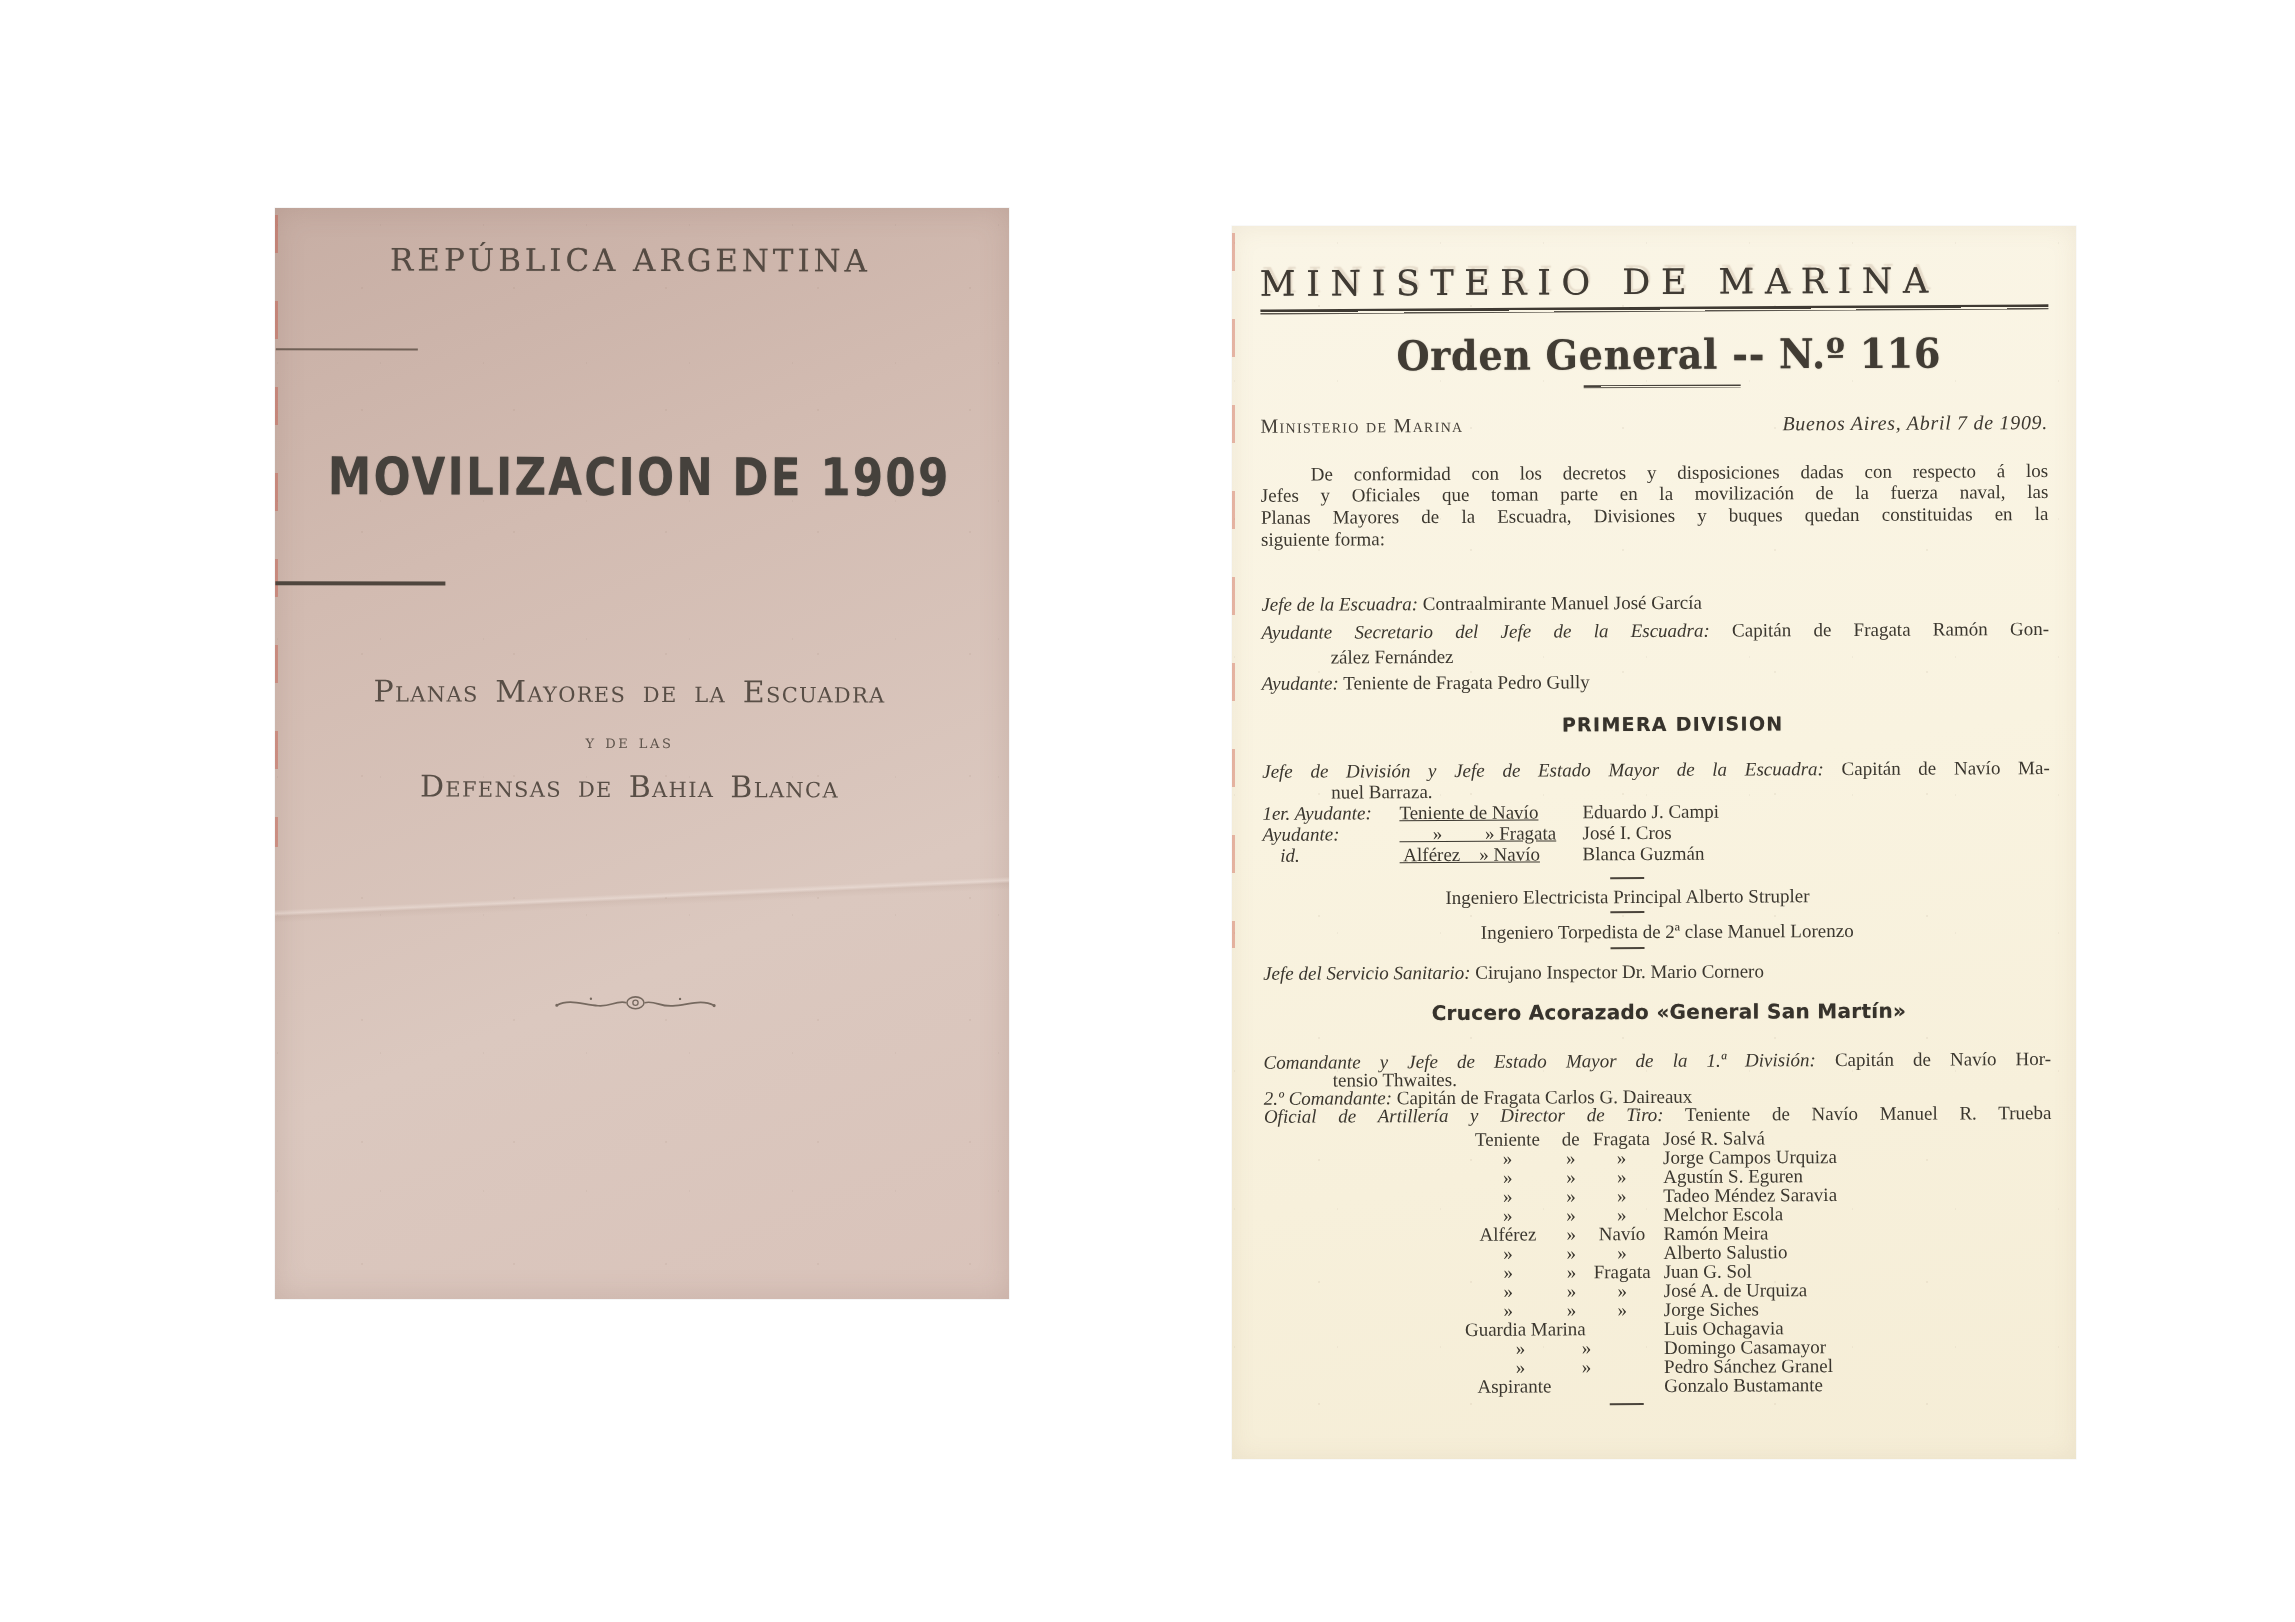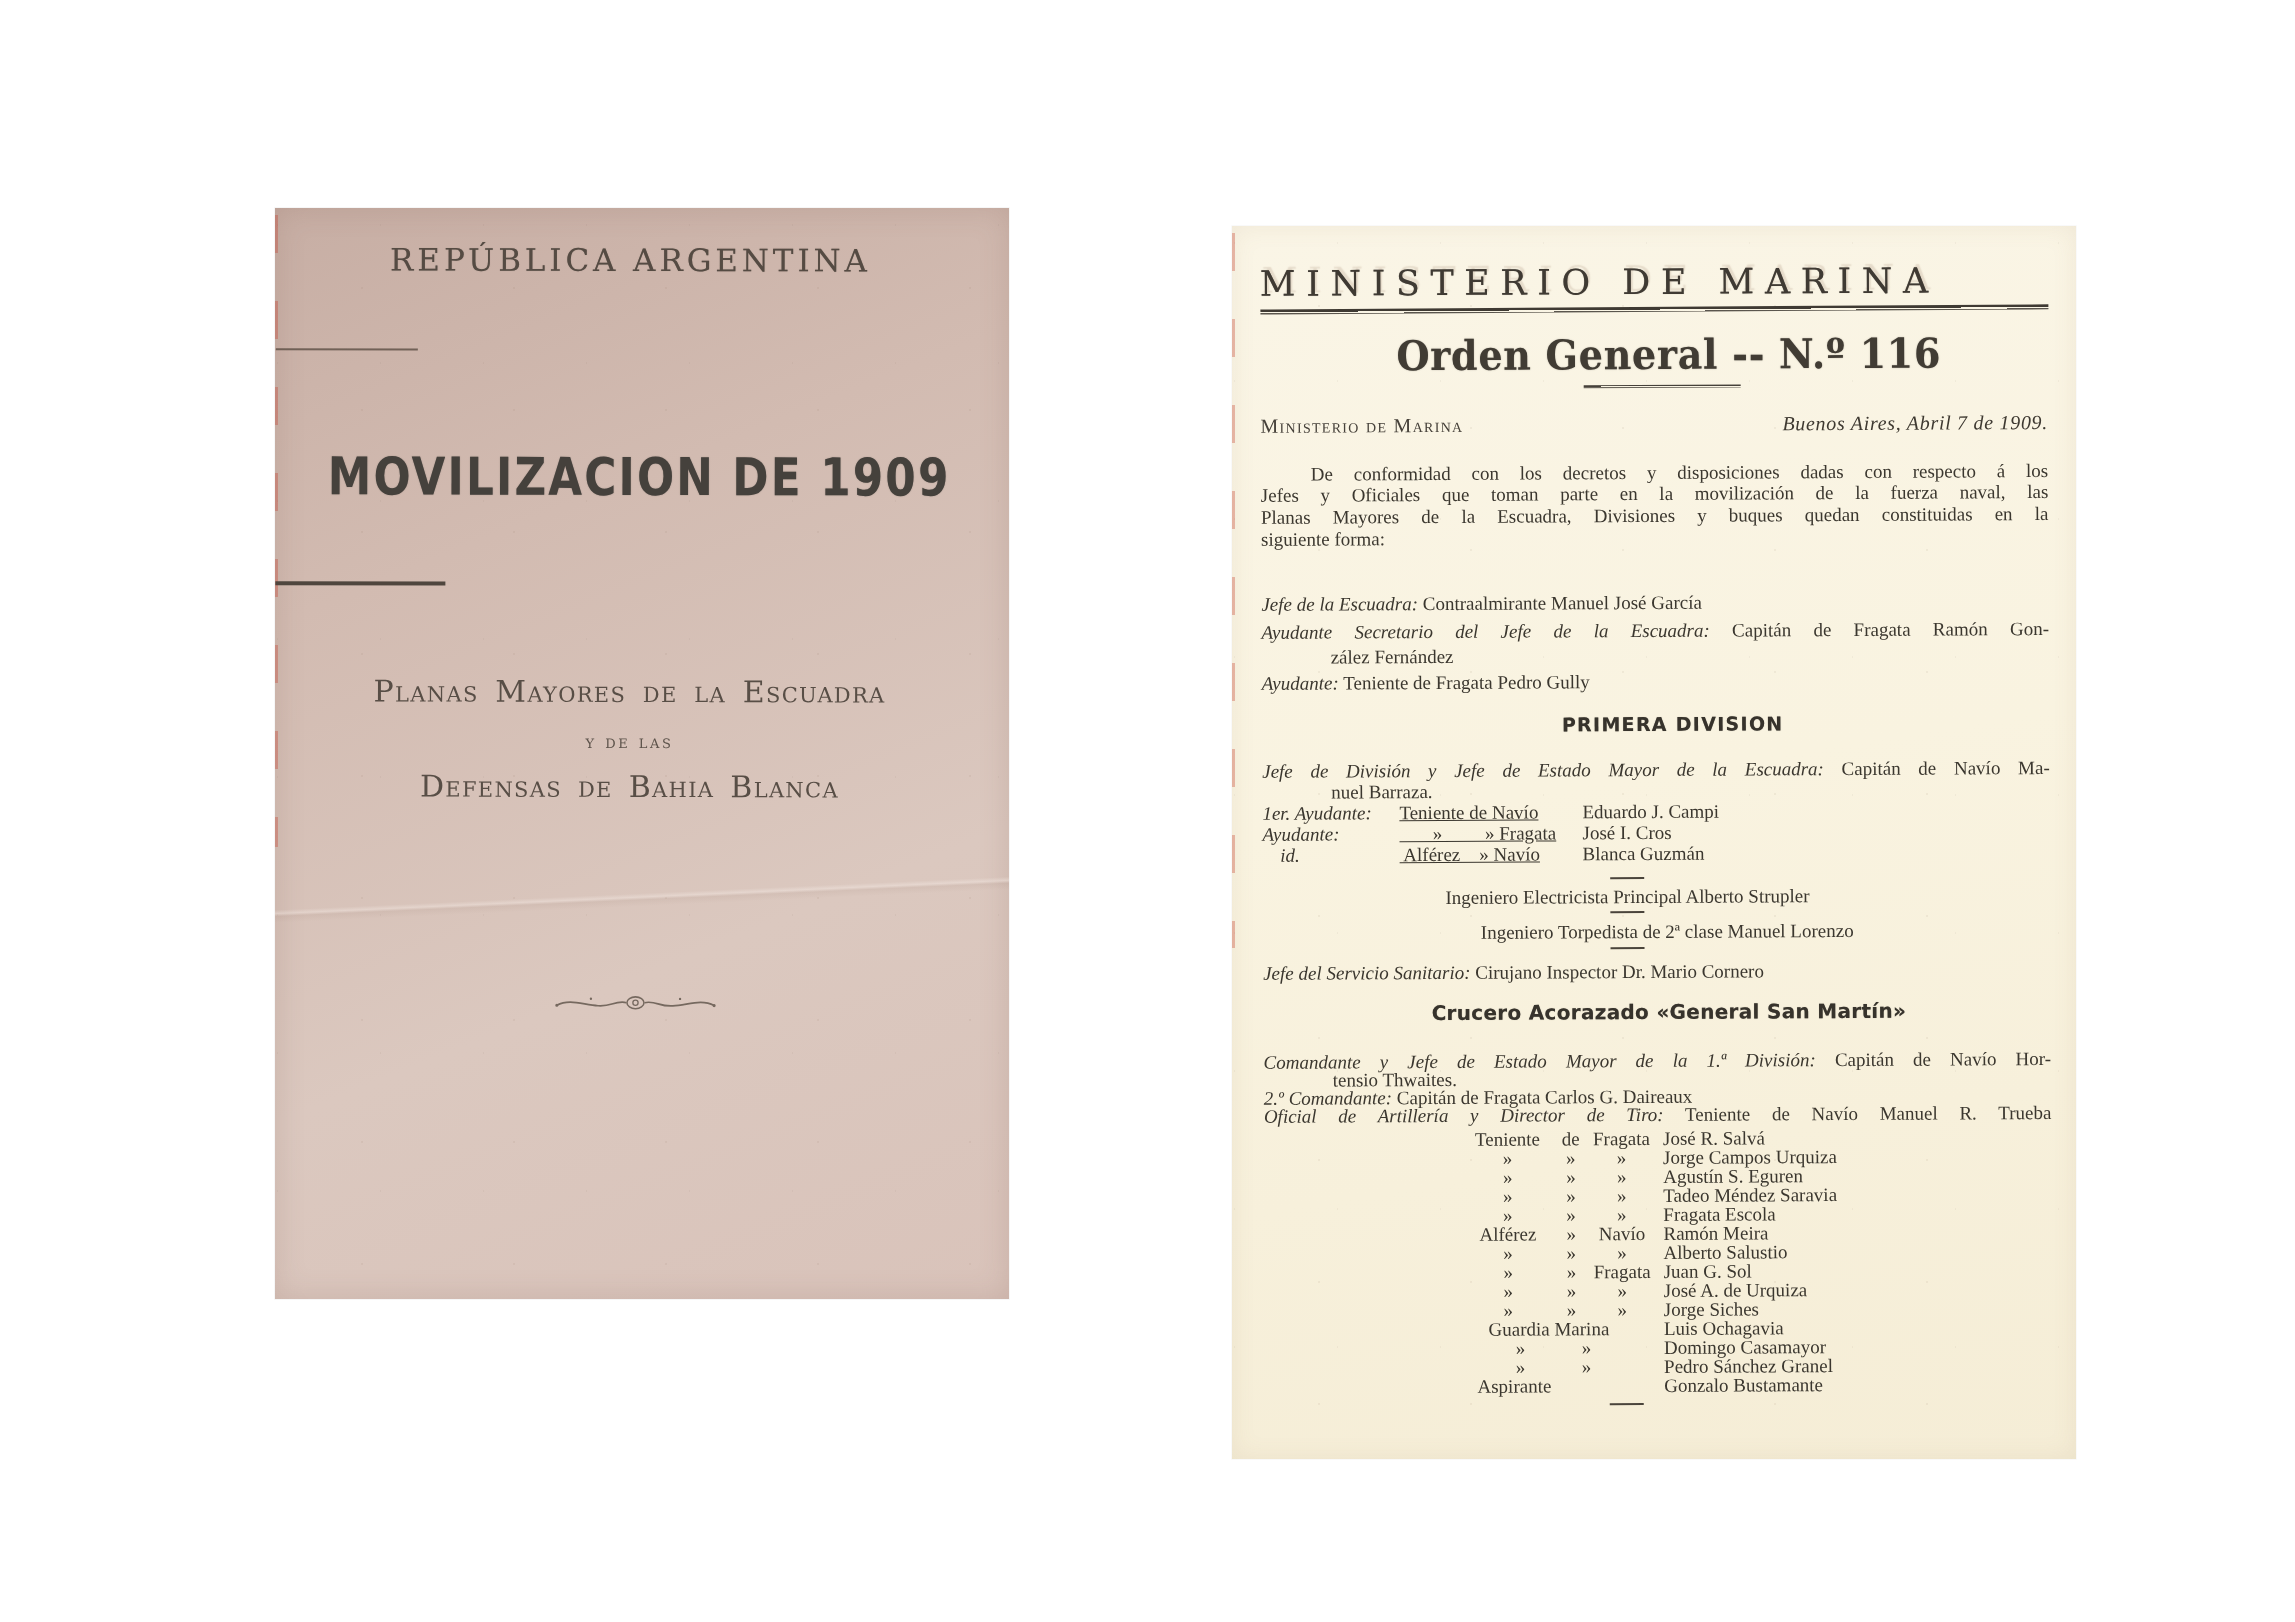--- a/index.html
+++ b/index.html
@@ -144,21 +144,21 @@
 
   .ship-block{margin-top:29px;line-height:18.3px;}
 
   .officers{margin-top:3.9px;}
   .orow{position:relative;height:19px;line-height:19px;}
   .orow span{position:absolute;white-space:nowrap;}
   .oc1{left:194px;width:99px;text-align:center;}
   .oc2{left:293px;width:27.5px;text-align:center;}
   .oc3{left:321px;width:73px;text-align:center;}
   .oname{left:399px;}
-  .ospan3{left:184px;width:200px;text-align:center;}
+  .ospan3{left:200px;width:200px;}
   .oasp{left:194px;width:200px;text-align:left;padding-left:18.3px;}
   .og1{left:216px;width:79px;text-align:center;}
   .og2{left:279px;width:85px;text-align:center;}
   .end-dash{margin-top:7.9px;width:34px;height:2px;background:#4a443b;margin-left:344px;}
 </style>
 </head>
 <body>
 
 <div class="canvas">
 
@@ -266,21 +266,21 @@
         <div class="orow">
             <span class="oc1">»</span>
             <span class="oc2">»</span>
             <span class="oc3">»</span>
             <span class="oname">Tadeo Méndez Saravia</span>
           </div>
         <div class="orow">
             <span class="oc1">»</span>
             <span class="oc2">»</span>
             <span class="oc3">»</span>
-            <span class="oname">Fragata Escola</span>
+            <span class="oname">Melchor Escola</span>
           </div>
         <div class="orow">
             <span class="oc1">Alférez</span>
             <span class="oc2">»</span>
             <span class="oc3">Navío</span>
             <span class="oname">Ramón Meira</span>
           </div>
         <div class="orow">
             <span class="oc1">»</span>
             <span class="oc2">»</span>

